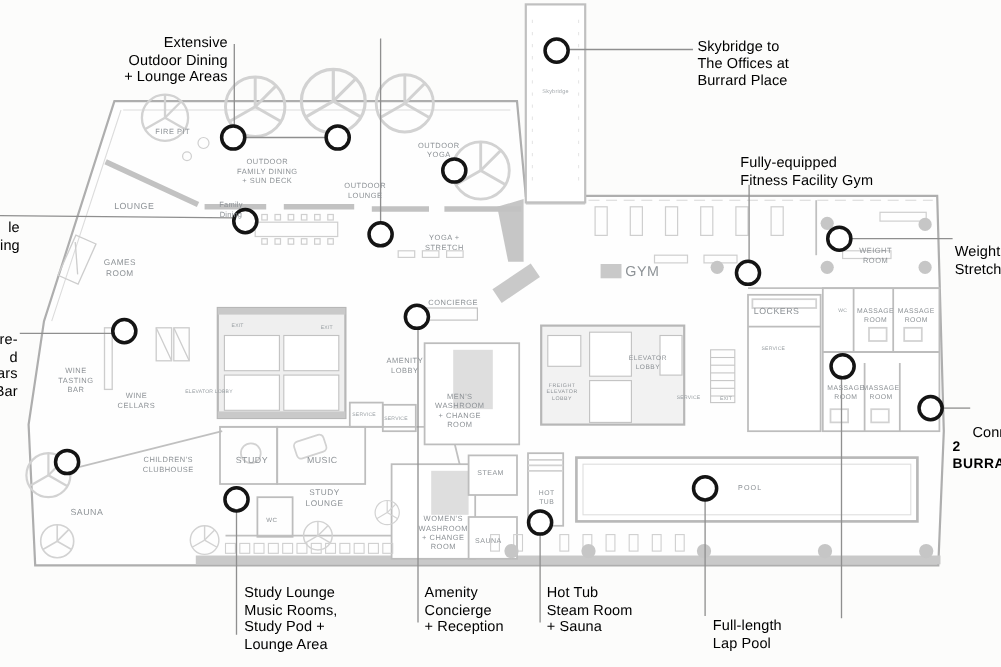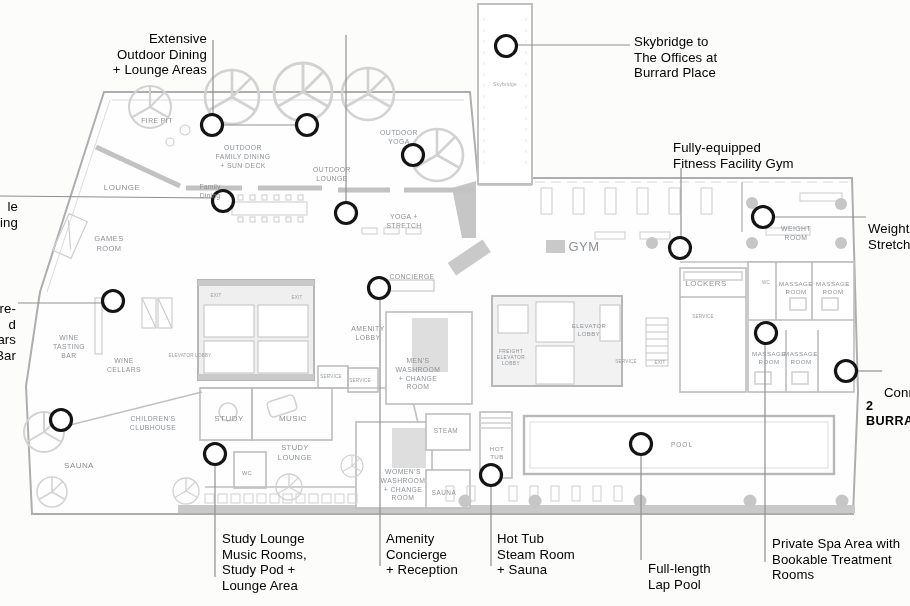--- a/index.html
+++ b/index.html
@@ -300,22 +300,20 @@
 Study Pod +
 Lounge Area</div>
 <div class="callout" style="left:386px;top:531px;">Amenity
 Concierge
 + Reception</div>
 <div class="callout" style="left:497px;top:531px;">Hot Tub
 Steam Room
 + Sauna</div>
 <div class="callout" style="left:648px;top:533px;margin-top:28px;">Full-length
 Lap Pool</div>
-<div class="callout" style="left:772px;top:536px;">Private Spa Area with
-Bookable Treatment Rooms</div>
 
 <div class="room" style="left:157px;top:121px;">FIRE PIT</div>
 <div class="room" style="left:243px;top:157px;">OUTDOOR
 FAMILY DINING
 + SUN DECK</div>
 <div class="room med" style="left:122px;top:188px;">LOUNGE</div>
 <div class="room" style="left:210px;top:192px;letter-spacing:.2px;">Family
 Dining</div>
 <div class="room" style="left:332px;top:175px;">OUTDOOR
 LOUNGE</div>

